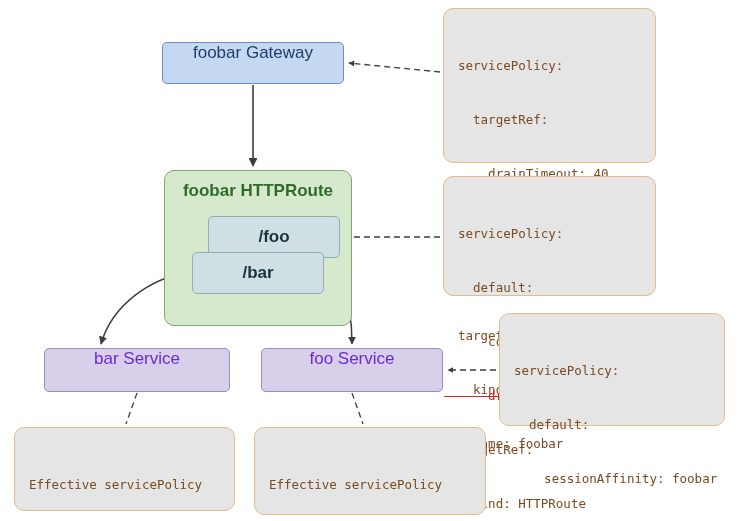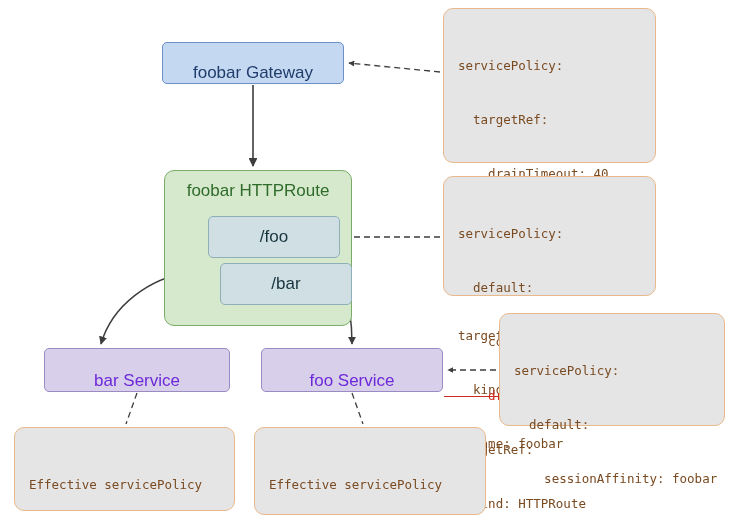--- a/index.html
+++ b/index.html
@@ -10,61 +10,62 @@
     overflow:hidden;
     position:relative;
   }
   #canvas{position:absolute;left:0;top:0;width:741px;height:521px;}
   svg.edges{position:absolute;left:0;top:0;width:741px;height:521px;pointer-events:none;}
 
   .node{
     position:absolute;
     box-sizing:border-box;
     display:flex;
-    align-items:flex-end;
+    align-items:flex-start;
     justify-content:center;
     border-radius:5px;
   }
 
   
   #gateway{
     left:162px;top:42px;width:182px;height:42px;
     background:#c5d8f1;
     border:1.4px solid #6a8fc9;
     color:#1f3d6b;
     font-size:17px;
   }
 
   
   #httproute{
     left:164px;top:170px;width:188px;height:156px;
     background:#d6e9cc;
     border:1.4px solid #7aab68;
     border-radius:10px;
     display:block;
+    font-weight:bold;
   }
   #httproute .group-title{
     position:absolute;left:0;top:10px;width:100%;
     text-align:center;
     color:#2f6b2a;
     font-size:17px;
   }
   .route{
     position:absolute;
     box-sizing:border-box;
     left:27px;width:132px;height:42px;
     background:#cfdfe4;
     border:1.4px solid #8fafb8;
     border-radius:5px;
     display:flex;align-items:center;justify-content:center;
     color:#17343d;
     font-size:17px;
   }
   #route-foo{top:45px;margin-left:16px;}
-  #route-bar{top:92px;margin-left:28px;}
+  #route-bar{top:81px;}
 
   
   .service{
     background:#d8d0ea;
     border:1.4px solid #9b8bc4;
     color:#6d28d9;
     font-size:17px;
     height:44px;
   }
   #svc-bar{left:44px;top:348px;width:186px;}

